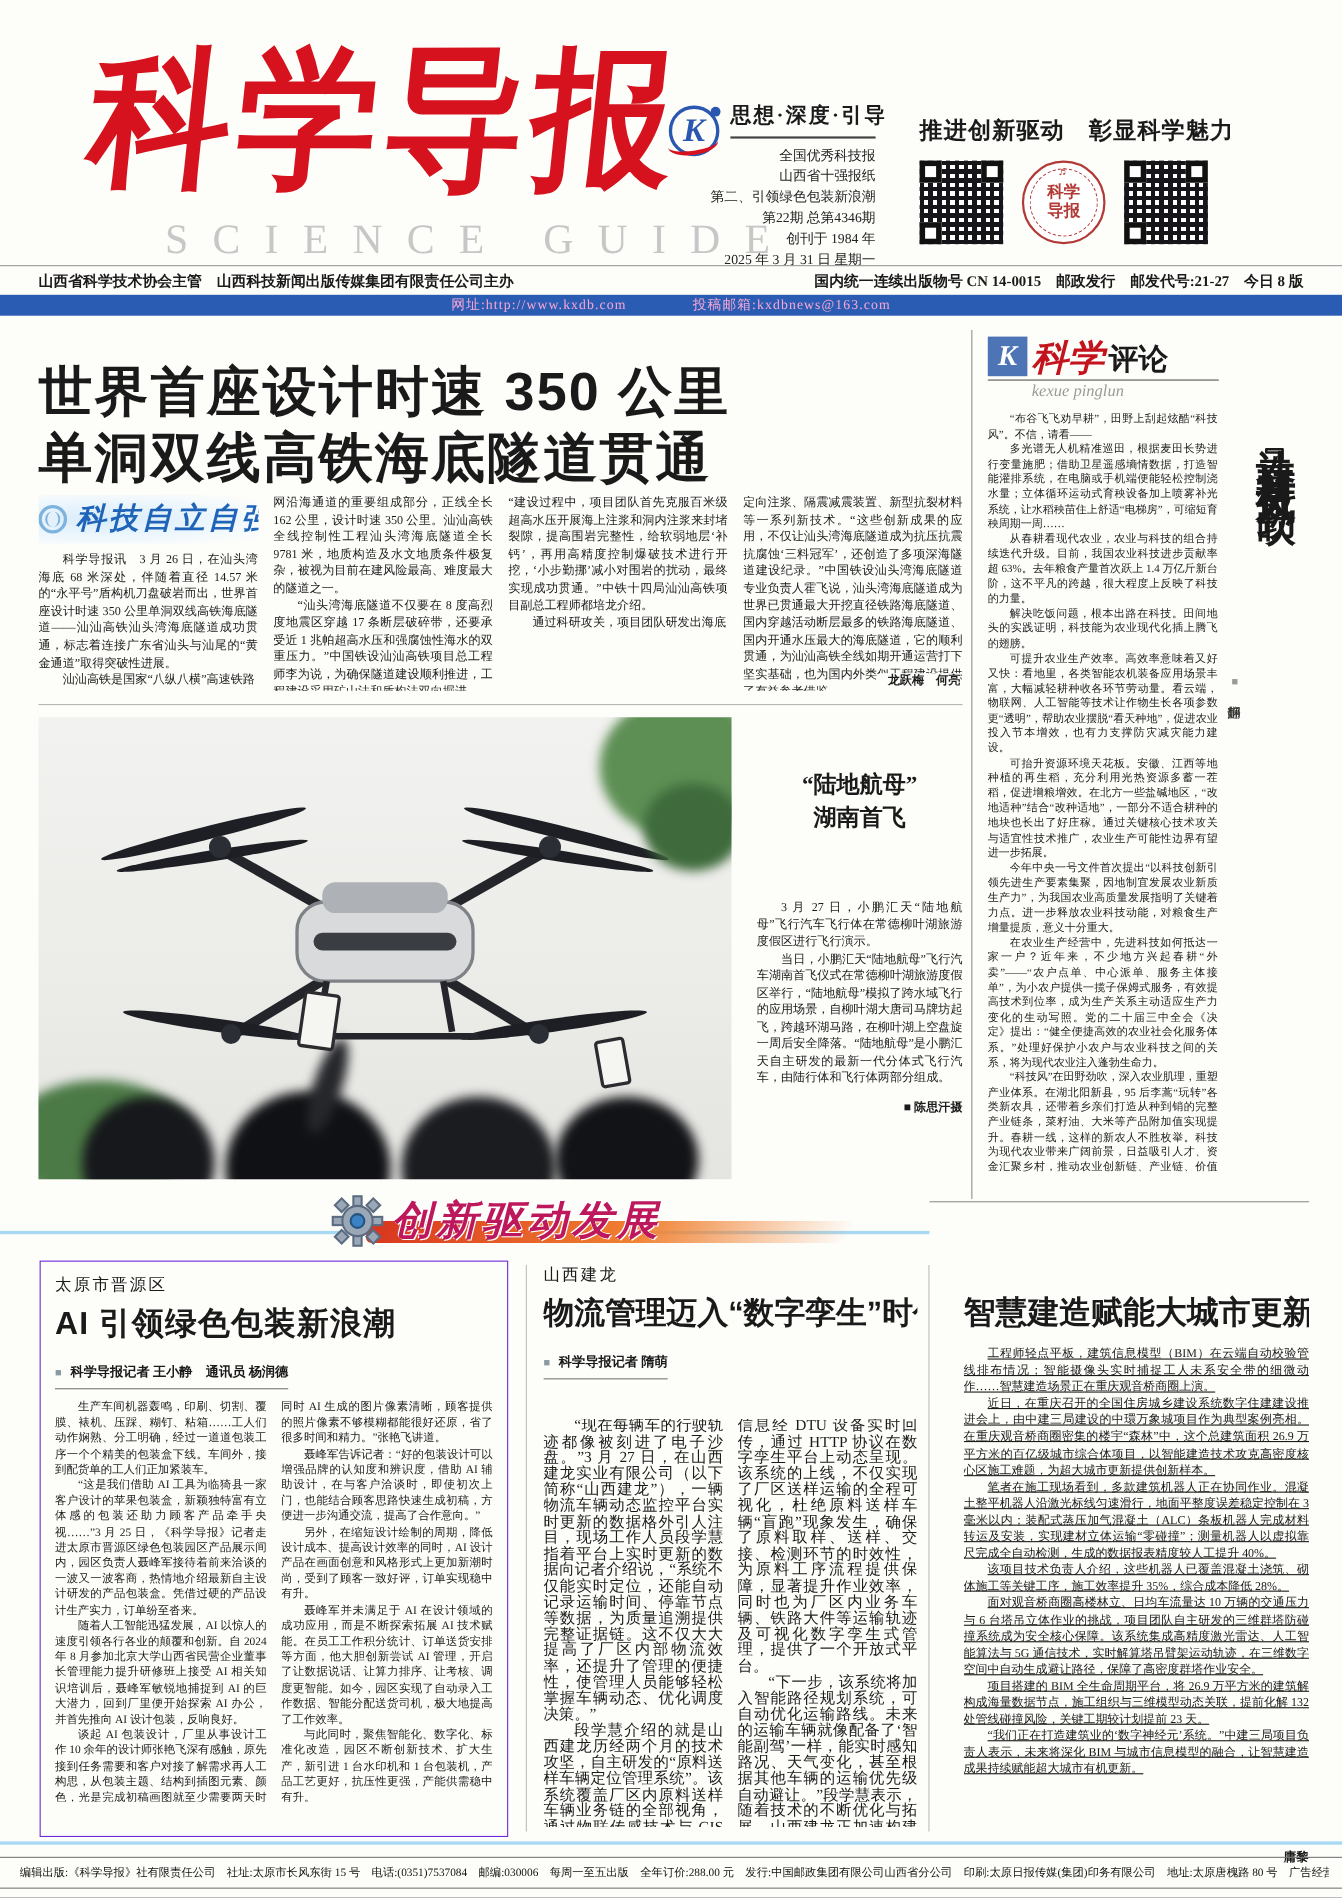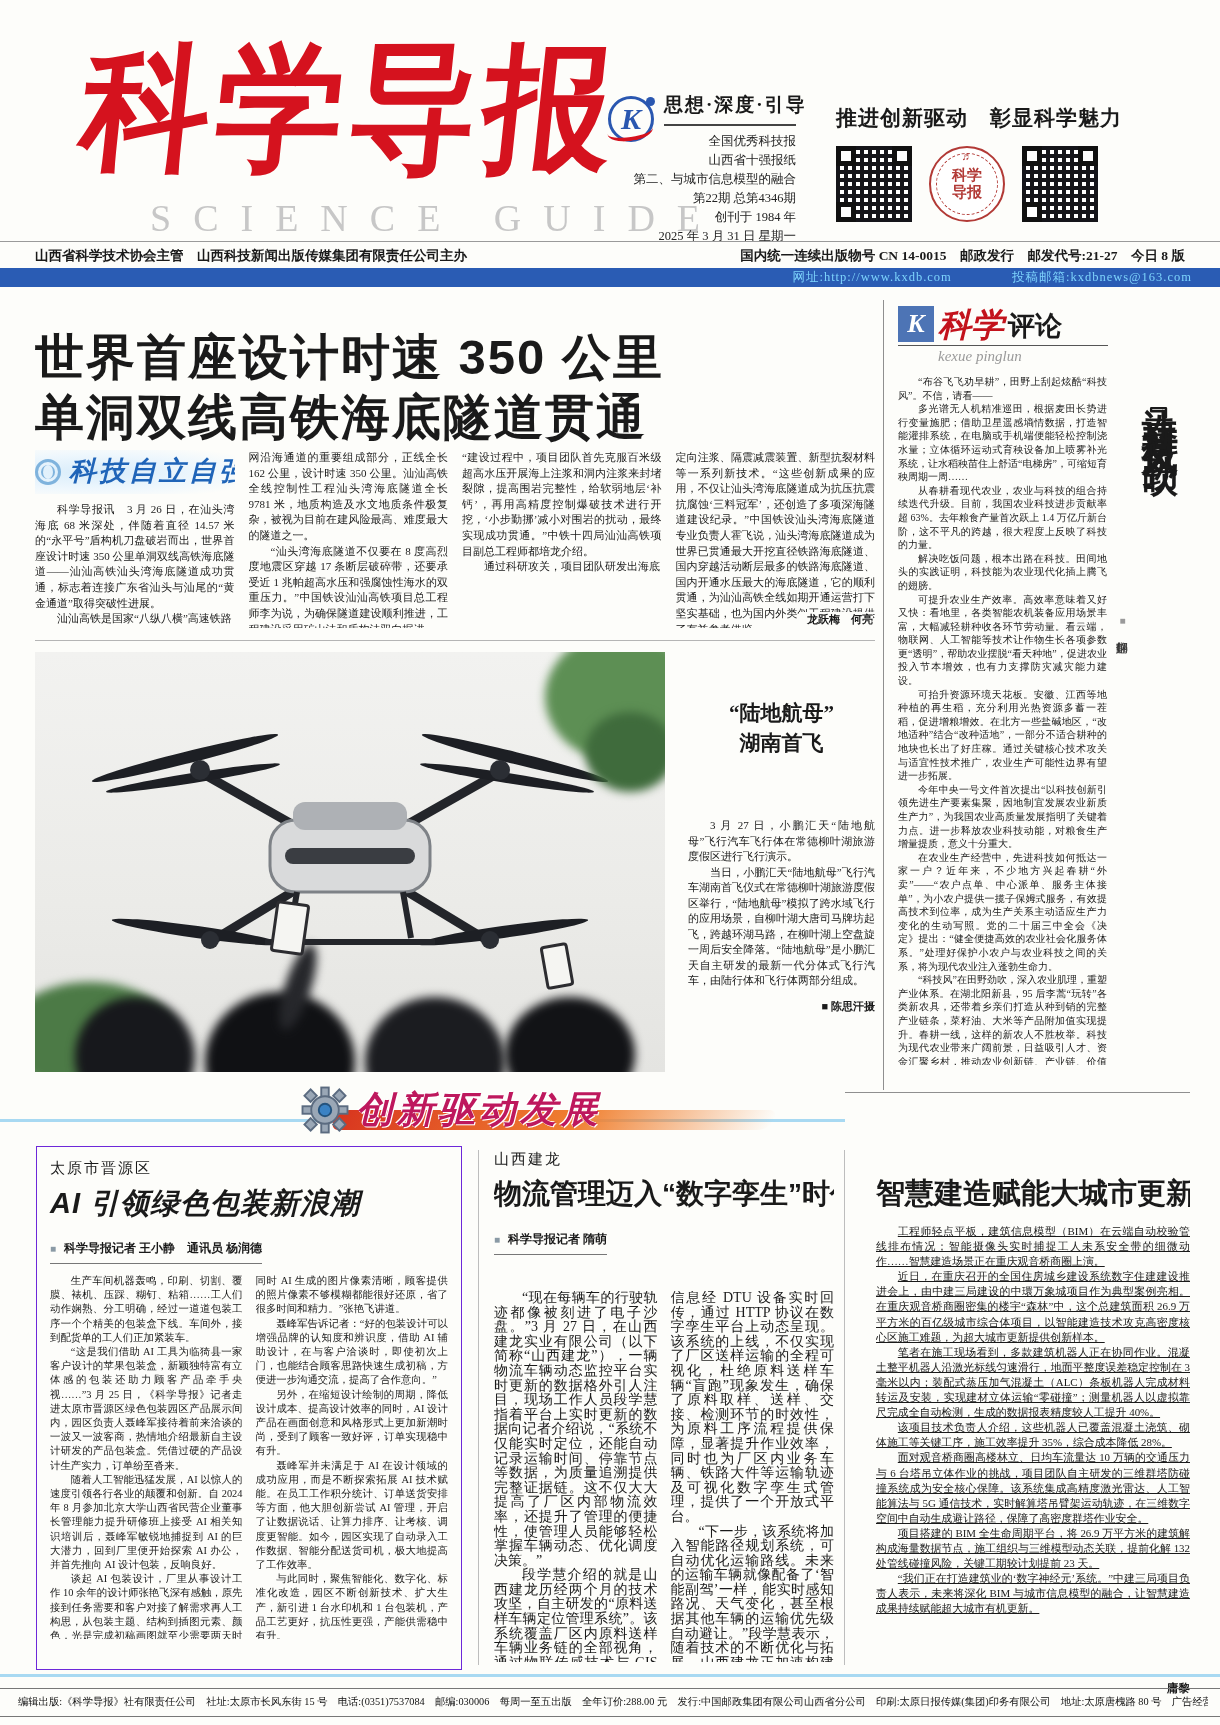--- a/index.html
+++ b/index.html
@@ -49,21 +49,21 @@
     color:#b23a36; background:#fff; }
   .seal::before{ content:""; position:absolute; inset:5px; border:1px dashed #b23a36; border-radius:50%;}
   .seal b{ position:absolute; left:50%; top:50%; transform:translate(-50%,-50%);
     font-size:15px; width:38px; text-align:center; line-height:17px; font-weight:bold;}
   .seal s{ position:absolute; left:50%; top:2px; transform:translateX(-50%);
     text-decoration:none; font-size:11px;}
   .rule1{ position:absolute; left:0; top:241px; width:1220px; border-top:1px solid #9a9a9a;}
   .sponsor{ position:absolute; left:35px; top:247px; font-size:13.5px; font-weight:bold;}
   .pubcode{ position:absolute; right:35px; top:247px; font-size:13.5px; font-weight:bold;}
   .bluebar{ position:absolute; left:0; top:268px; width:1220px; height:19px; background:#2a5cb4;
-    color:#7dd3fc; font-size:12.5px; text-align:right; line-height:19px; letter-spacing:1px;}
+    color:#f9a8d4; font-size:12.5px; text-align:center; line-height:19px; letter-spacing:1px;}
   .bluebar span{ margin:0 28px; }
 
   
   .lead-hl{ position:absolute; left:35px; top:296px; width:845px;
     font-size:49px; font-weight:900; letter-spacing:2px; line-height:60px; white-space:nowrap;margin-top:31px;}
   .lead-cols{ position:absolute; left:35px; top:450px; width:840px; height:178px;
     display:flex; gap:14px; overflow:hidden;}
   .lead-cols .col{ flex:1; font-size:11px; line-height:15.6px; text-align:justify; position:relative; overflow:hidden;}
   .lead-cols p, .caption p, .commentary-body p, .bcol p, .construction-body p{ text-indent:2em; }
   .cont > p:first-child{ text-indent:0 !important; }
@@ -128,21 +128,21 @@
     font-family:"Liberation Sans",sans-serif;}
   .bbyline{ font-size:12px; font-weight:bold; border-bottom:1px solid #777;
     display:inline-block; padding-bottom:6px; }
   .bbyline::before{ content:"■"; color:#8a9aa5; margin-right:8px; font-size:10px;}
   .bcols{ display:flex; gap:13px; overflow:hidden;}
   .bcol{ flex:1; font-size:10.4px; line-height:14.2px; text-align:justify; overflow:hidden;}
 
   .pack-box{ position:absolute; left:36px; top:1146px; width:426px; height:524px;
     border:1px solid #6d28d9; padding:12px 13px 8px; overflow:hidden;}
   .pack-box .kicker{ margin-bottom:6px;}
-  .pack-box .bheadline{ font-size:29px; margin-bottom:14px;font-style:italic;}
+  .pack-box .bheadline{ font-size:29px; margin-bottom:14px;}
   .pack-box .bcols{ height:365px; margin-top:10px;}
 
   .vdiv1{ position:absolute; left:478px; top:1150px; height:515px; border-left:1px solid #bdbdbd;}
   .vdiv2{ position:absolute; left:844px; top:1150px; height:515px; border-left:1px solid #bdbdbd;}
 
   .logi{ position:absolute; left:494px; top:1150px; width:340px; height:520px; overflow:hidden;}
   .logi .kicker{ margin-bottom:6px;}
   .logi .bheadline{ font-size:28px; margin-bottom:16px; letter-spacing:0;}
   .logi .bcols{ height:395px; margin-top:12px;}
   .logi .bcol{ font-size:14px; line-height:14.6px;margin-top:24px;}
@@ -166,21 +166,21 @@
 
   <div class="mast-title">科学导报</div>
   <div class="mast-sub">SCIENCE GUIDE</div>
 
   <div class="mast-info">
     <div class="k-logo">K</div>
     <div class="mast-slogan">思想·深度·引导</div>
     <div class="mast-honors">
         <p>全国优秀科技报</p>
         <p>山西省十强报纸</p>
-        <p>第二、与城市信息模型的融合</p>
+        <p>第二、引领绿色包装新浪潮</p>
         <p>第22期  总第4346期</p>
         <p>创刊于 1984 年</p>
         <p>2025 年 3 月 31 日  星期一</p>
       </div>
   </div>
 
   <div class="motto sans">推进创新驱动　彰显科学魅力</div>
 
   <div class="qrs">
     <div class="qr">

